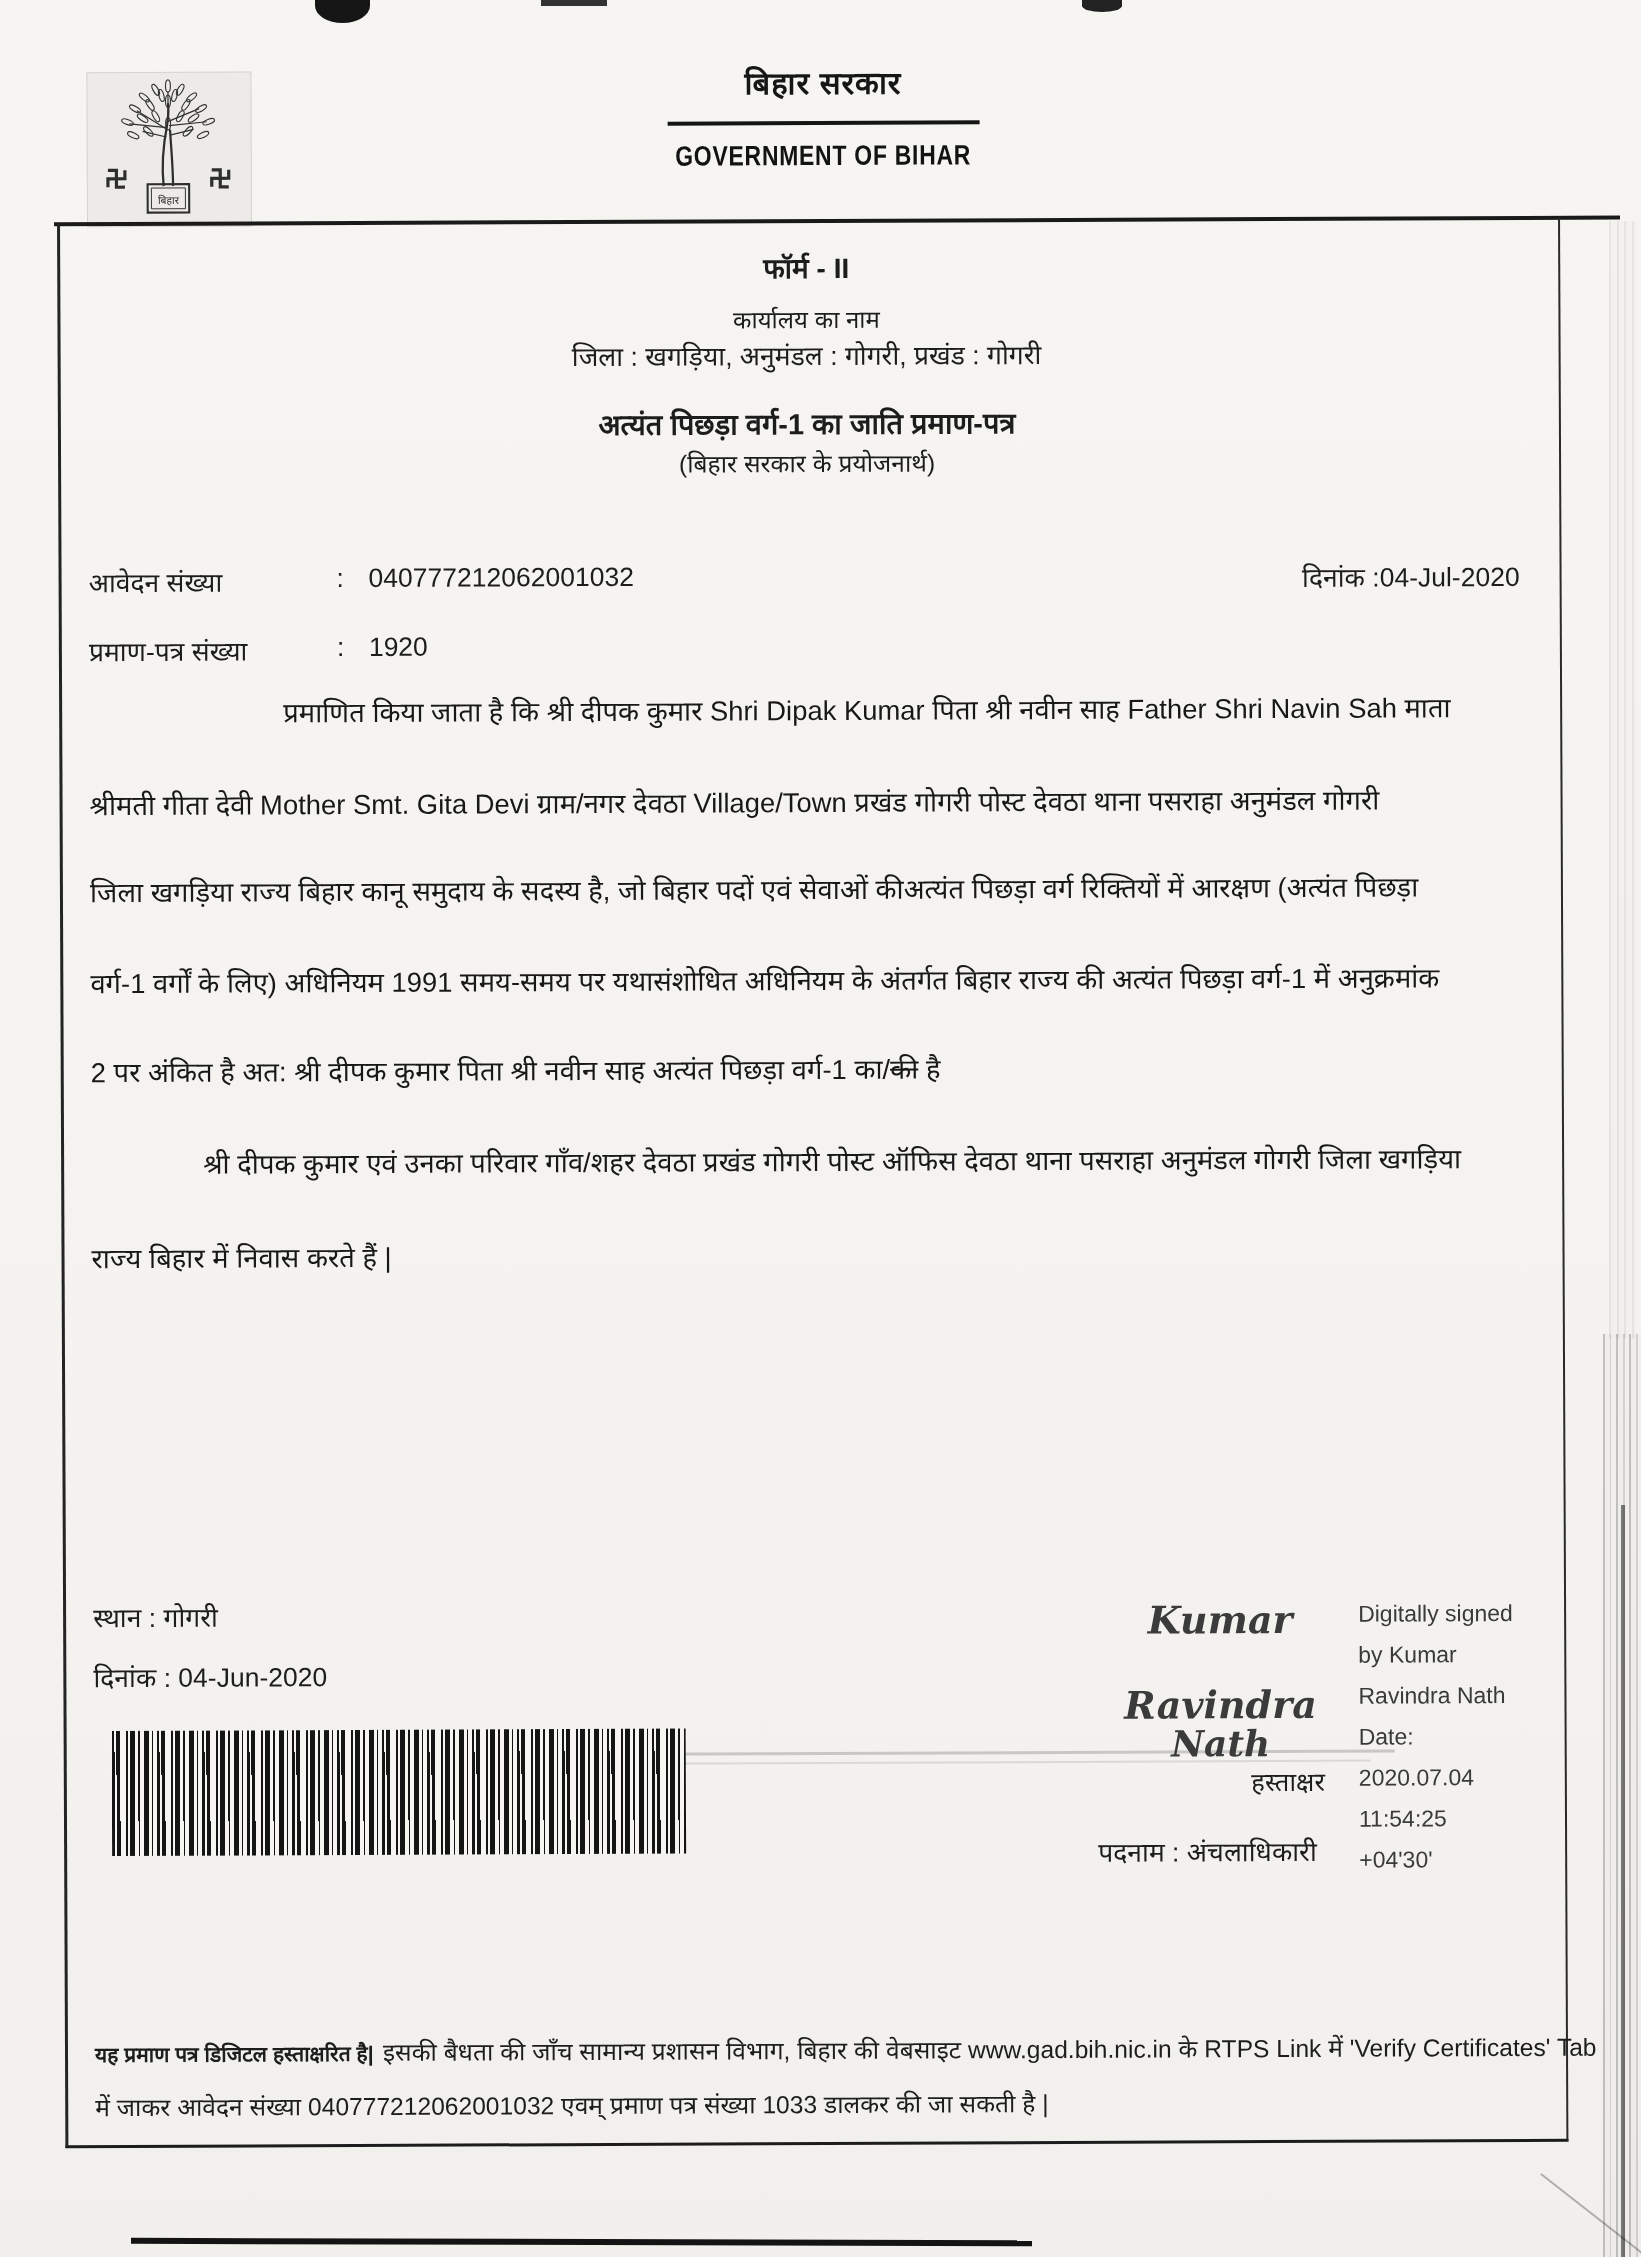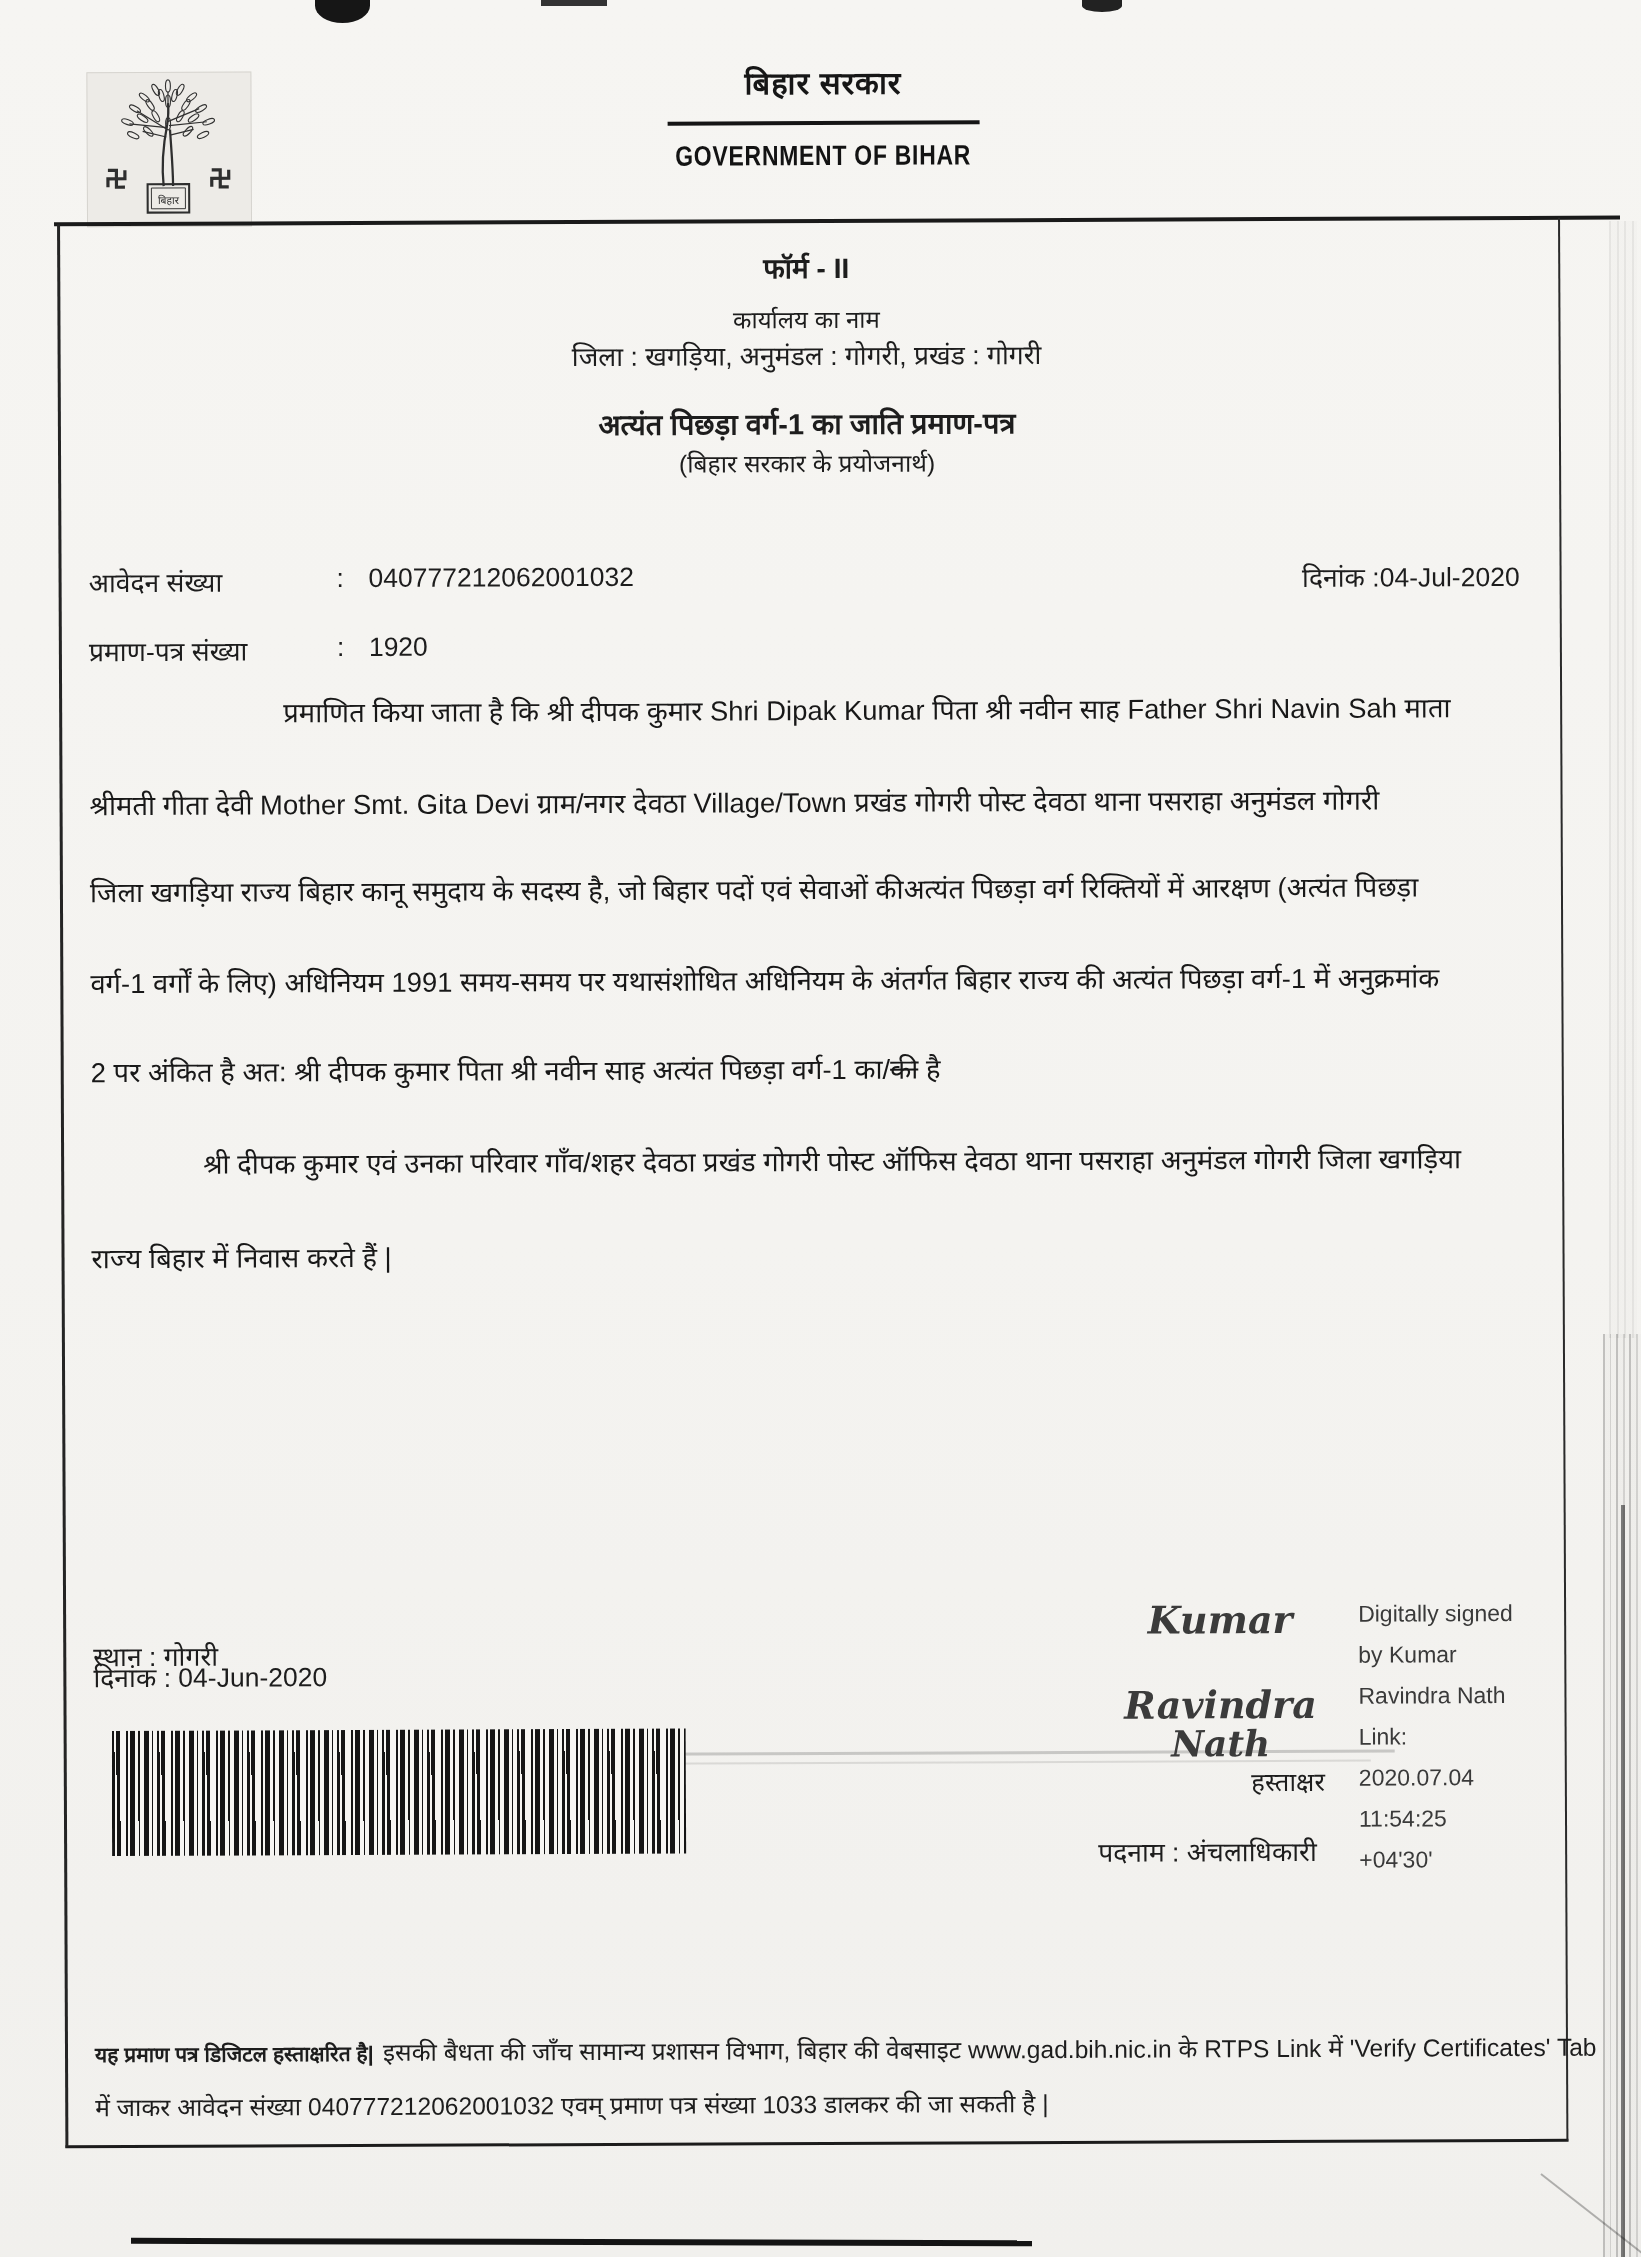--- a/index.html
+++ b/index.html
@@ -51,21 +51,21 @@
 
   
   .bline{left:90px;width:1438px;font-size:27.4px;white-space:nowrap;color:#181818;}
   .indent1{padding-left:194px;}
   .indent2{padding-left:112px;}
   .p1l1{top:691px;} .p1l2{top:783px;} .p1l3{top:870px;} .p1l4{top:961px;} .p1l5{top:1050px;}
   .p2l1{top:1142px;} .p2l2{top:1236px;}
   .struck{text-decoration:line-through;}
 
   
-  .place{left:90px;top:1596px;font-size:26.5px;white-space:nowrap;margin-top:39px;}
+  .place{left:90px;top:1596px;font-size:26.5px;white-space:nowrap;}
   .bdate{left:90px;top:1656px;font-size:26.5px;white-space:nowrap;}
   .barcode{
     left:108px;top:1728px;width:574px;height:125px;
     background:repeating-linear-gradient(90deg,
       #151515 0 2.8px,#f6f5f2 2.8px 4.7px,#151515 4.7px 8.5px,#f6f5f2 8.5px 14px,
       #151515 14px 16px,#f6f5f2 16px 18px,#151515 18px 23px,#f6f5f2 23px 26.5px,
       #151515 26.5px 28px,#f6f5f2 28px 32px,#151515 32px 37px,#f6f5f2 37px 40px,
       #151515 40px 41px,#f6f5f2 41px 45px);
   }
   .streak1{left:108px;top:1752px;width:1283px;height:2.8px;background:rgba(90,90,90,0.28);}
@@ -204,21 +204,21 @@
     <div class="abs barcode"></div>
 
     <div class="abs script-col s1">Kumar</div>
     <div class="abs script-col s2">Ravindra</div>
     <div class="abs script-col s3">Nath</div>
     <div class="abs sig-label">हस्ताक्षर</div>
     <div class="abs digital-col">
       <div>Digitally signed</div>
       <div>by Kumar</div>
       <div>Ravindra Nath</div>
-      <div>Link:</div>
+      <div>Date:</div>
       <div>2020.07.04</div>
       <div>11:54:25</div>
       <div>+04'30'</div>
     </div>
     <div class="abs designation">पदनाम : अंचलाधिकारी</div>
 
     <div class="abs f1">
       <span class="small">यह प्रमाण पत्र डिजिटल हस्ताक्षरित है|</span><span>इसकी बैधता की जाँच सामान्य प्रशासन विभाग, बिहार की वेबसाइट www.gad.bih.nic.in  के RTPS Link में  'Verify Certificates' Tab</span>
     </div>
     <div class="abs f2">में  जाकर आवेदन  संख्या 040777212062001032 एवम् प्रमाण पत्र संख्या 1033 डालकर  की जा सकती है |</div>

